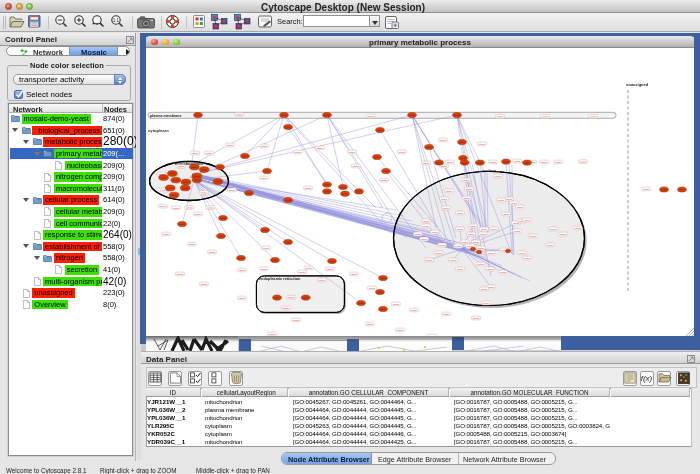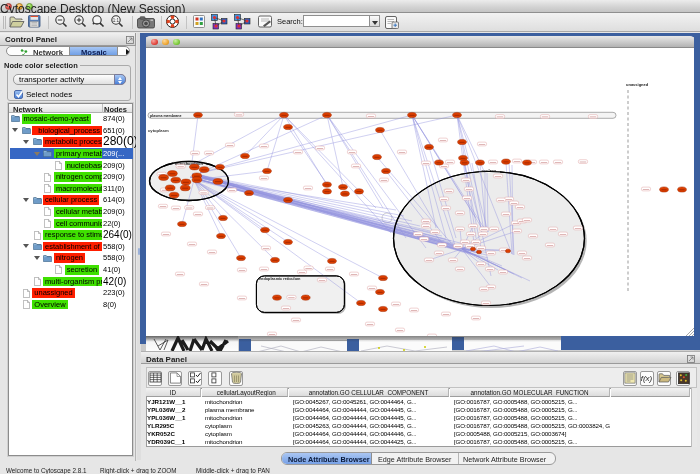--- a/index.html
+++ b/index.html
@@ -2,21 +2,21 @@
 <html><head><meta charset="utf-8"><style>
 *{margin:0;padding:0;box-sizing:border-box}
 body{width:700px;height:474px;font-family:"Liberation Sans",sans-serif;position:relative;overflow:hidden;background:#e6e6e6}
 .abs{position:absolute}
 </style></head><body>
 
 <div class="abs" style="left:0;top:0;width:700px;height:13px;background:linear-gradient(#ececec,#d2d2d2 60%,#c4c4c4);border-bottom:1px solid #8f8f8f">
   <div class="abs" style="left:5px;top:3px;width:7px;height:7px;border-radius:50%;background:radial-gradient(circle at 35% 30%,#f8a6a0,#e2453c 60%,#b03028);border:0.5px solid #a5423c"></div>
   <div class="abs" style="left:15.5px;top:3px;width:7px;height:7px;border-radius:50%;background:radial-gradient(circle at 35% 30%,#ffd898,#efa732 60%,#c07f20);border:0.5px solid #ad7f2a"></div>
   <div class="abs" style="left:26px;top:3px;width:7px;height:7px;border-radius:50%;background:radial-gradient(circle at 35% 30%,#c8f0a0,#7ecb3c 60%,#5a9a28);border:0.5px solid #6a9a3a"></div>
-  <div class="abs" style="left:0;top:1.5px;width:686px;font-size:12px;font-weight:normal;color:#222">Cytoscape Desktop (New Session)</div>
+  <div class="abs" style="left:0;top:1.5px;width:686px;text-align:center;font-size:10px;font-weight:bold;color:#222">Cytoscape Desktop (New Session)</div>
 </div>
 
 <div class="abs" style="left:0;top:13px;width:700px;height:19px;background:linear-gradient(#f2f2f2,#dedede);border-bottom:1px solid #a8a8a8">
 <svg width="700" height="19" viewBox="0 0 700 19" style="position:absolute;left:0;top:0">
       <path d="M3.5 3V16" stroke="#b9b9b9" stroke-width="1"></path>
       <path d="M5.5 3V16" stroke="#b9b9b9" stroke-width="1"></path>
       <path d="M48.5 3V16" stroke="#c3c3c3" stroke-width="1"></path>
       <path d="M132.5 3V16" stroke="#c3c3c3" stroke-width="1"></path>
       <path d="M161.5 3V16" stroke="#c3c3c3" stroke-width="1"></path>
       <path d="M186.5 3V16" stroke="#c3c3c3" stroke-width="1"></path>
@@ -129,21 +129,21 @@
         <circle cx="6" cy="2.5" r="1.2" fill="#30a030"></circle>
         <circle cx="3" cy="6.5" r="1.2" fill="#30a030"></circle>
         <path d="M2 1.5L6 2.5 3 6.5" stroke="#30a030" stroke-width="0.6" fill="none"></path>
       </svg>
     <div class="abs" style="left:26px;top:1px;font-size:7.6px;font-weight:bold;color:#333">Network</div>
     <div class="abs" style="left:74px;top:1px;font-size:7.6px;font-weight:bold;color:#0a1a50">Mosaic</div>
     <div class="abs" style="left:119px;top:2.2px;width:0;height:0;border-top:3px solid transparent;border-bottom:3px solid transparent;border-left:4.6px solid #111"></div>
   </div>
 
   <div class="abs" style="left:7px;top:19.5px;width:124px;height:36px;border:1px solid #aaa;border-radius:3px"></div>
-  <div class="abs" style="left:2px;top:15.5px;background:#e6e6e6;padding:0 2px;font-size:7.5px;font-weight:bold;color:#222">Node color selection</div>
+  <div class="abs" style="left:28px;top:15.5px;background:#e6e6e6;padding:0 2px;font-size:7.5px;font-weight:bold;color:#222">Node color selection</div>
 
   <div class="abs" style="left:13px;top:28.5px;width:113px;height:10.5px;background:linear-gradient(#ffffff,#e0e0e0);border:1px solid #9a9a9a;border-radius:5px"></div>
   <div class="abs" style="left:19px;top:29.8px;font-size:8px;color:#000">transporter activity</div>
   <div class="abs" style="left:114px;top:28.5px;width:12px;height:10.5px;background:linear-gradient(#a8c8f4,#4a80d8);border:1px solid #7a7a9a;border-radius:0 5px 5px 0">
     <div class="abs" style="left:2.8px;top:1.6px;width:0;height:0;border-left:2.8px solid transparent;border-right:2.8px solid transparent;border-bottom:3.2px solid #fff"></div>
     <div class="abs" style="left:2.8px;top:5.8px;width:0;height:0;border-left:2.8px solid transparent;border-right:2.8px solid transparent;border-top:3.2px solid #fff"></div>
   </div>
 
   <div class="abs" style="left:14px;top:44.5px;width:9px;height:9px;background:linear-gradient(#9cc0f0,#4a80d8);border:1px solid #4a6aaa;border-radius:2px"></div>
   <svg class="abs" style="left:15px;top:44px" width="9" height="9" viewBox="0 0 9 9">
@@ -335,20 +335,21 @@
 <div style="position:absolute;left:464px;top:340px;width:97px;height:10px;background:#fbfbfb"><svg width="97" height="10" viewBox="0 0 97 10">
       <path d="M2 7L30 2 52 8 76 3 94 7M12 8L60 2" stroke="#a9a9d8" stroke-width="0.6" fill="none"></path>
     </svg></div>
 <div style="position:absolute;left:146px;top:336px;width:548px;height:6px;background:linear-gradient(rgba(40,40,40,0.45),rgba(40,40,40,0))"></div>
 <div style="position:absolute;left:561px;top:336px;width:133px;height:14px;background:#3b5f9f"></div>
 
 <div class="abs" style="left:146px;top:36px;width:548px;height:12px;background:linear-gradient(#e8e8e8,#c8c8c8 60%,#b2b2b2);border-bottom:1px solid #8a8a8a;border-radius:4px 4px 0 0">
   <div class="abs" style="left:5px;top:2.5px;width:6.5px;height:6.5px;border-radius:50%;background:radial-gradient(circle at 35% 30%,#f8a6a0,#e2453c 60%,#b03028)"></div>
   <div class="abs" style="left:16px;top:2.5px;width:6.5px;height:6.5px;border-radius:50%;background:radial-gradient(circle at 35% 30%,#ffd898,#efa732 60%,#c07f20)"></div>
   <div class="abs" style="left:27px;top:2.5px;width:6.5px;height:6.5px;border-radius:50%;background:radial-gradient(circle at 35% 30%,#c8f0a0,#7ecb3c 60%,#5a9a28)"></div>
+  <div class="abs" style="left:0;top:1.5px;width:548px;text-align:center;font-size:8px;font-weight:bold;color:#222">primary metabolic process</div>
 </div>
 <div class="abs" style="left:146px;top:48px;width:548px;height:288px;background:#fff;overflow:hidden">
 <svg width="548" height="288" viewBox="0 0 548 288" style="position:absolute;left:0;top:0">
       <rect x="2" y="64.3" width="468" height="6" rx="3" fill="#f4f4f4" stroke="#979797" stroke-width="0.8"></rect>
       <text x="4" y="69.3" font-size="3.6" font-weight="bold" fill="#222">plasma membrane</text>
       <text x="2" y="84" font-size="4.2" font-weight="bold" fill="#333">cytoplasm</text>
       <ellipse cx="43" cy="133" rx="39.5" ry="19.5" fill="#eeeeee" stroke="#000" stroke-width="1.3"></ellipse>
       <rect x="27" y="112.5" width="33" height="5" fill="#f2f2f2" opacity="0.9"></rect>
       <text x="43" y="116.7" text-anchor="middle" font-size="4" font-weight="bold" fill="#222">mitochondrion</text>
       <ellipse cx="345.2" cy="193" rx="95.5" ry="67" fill="#777" opacity="0.55"></ellipse>

